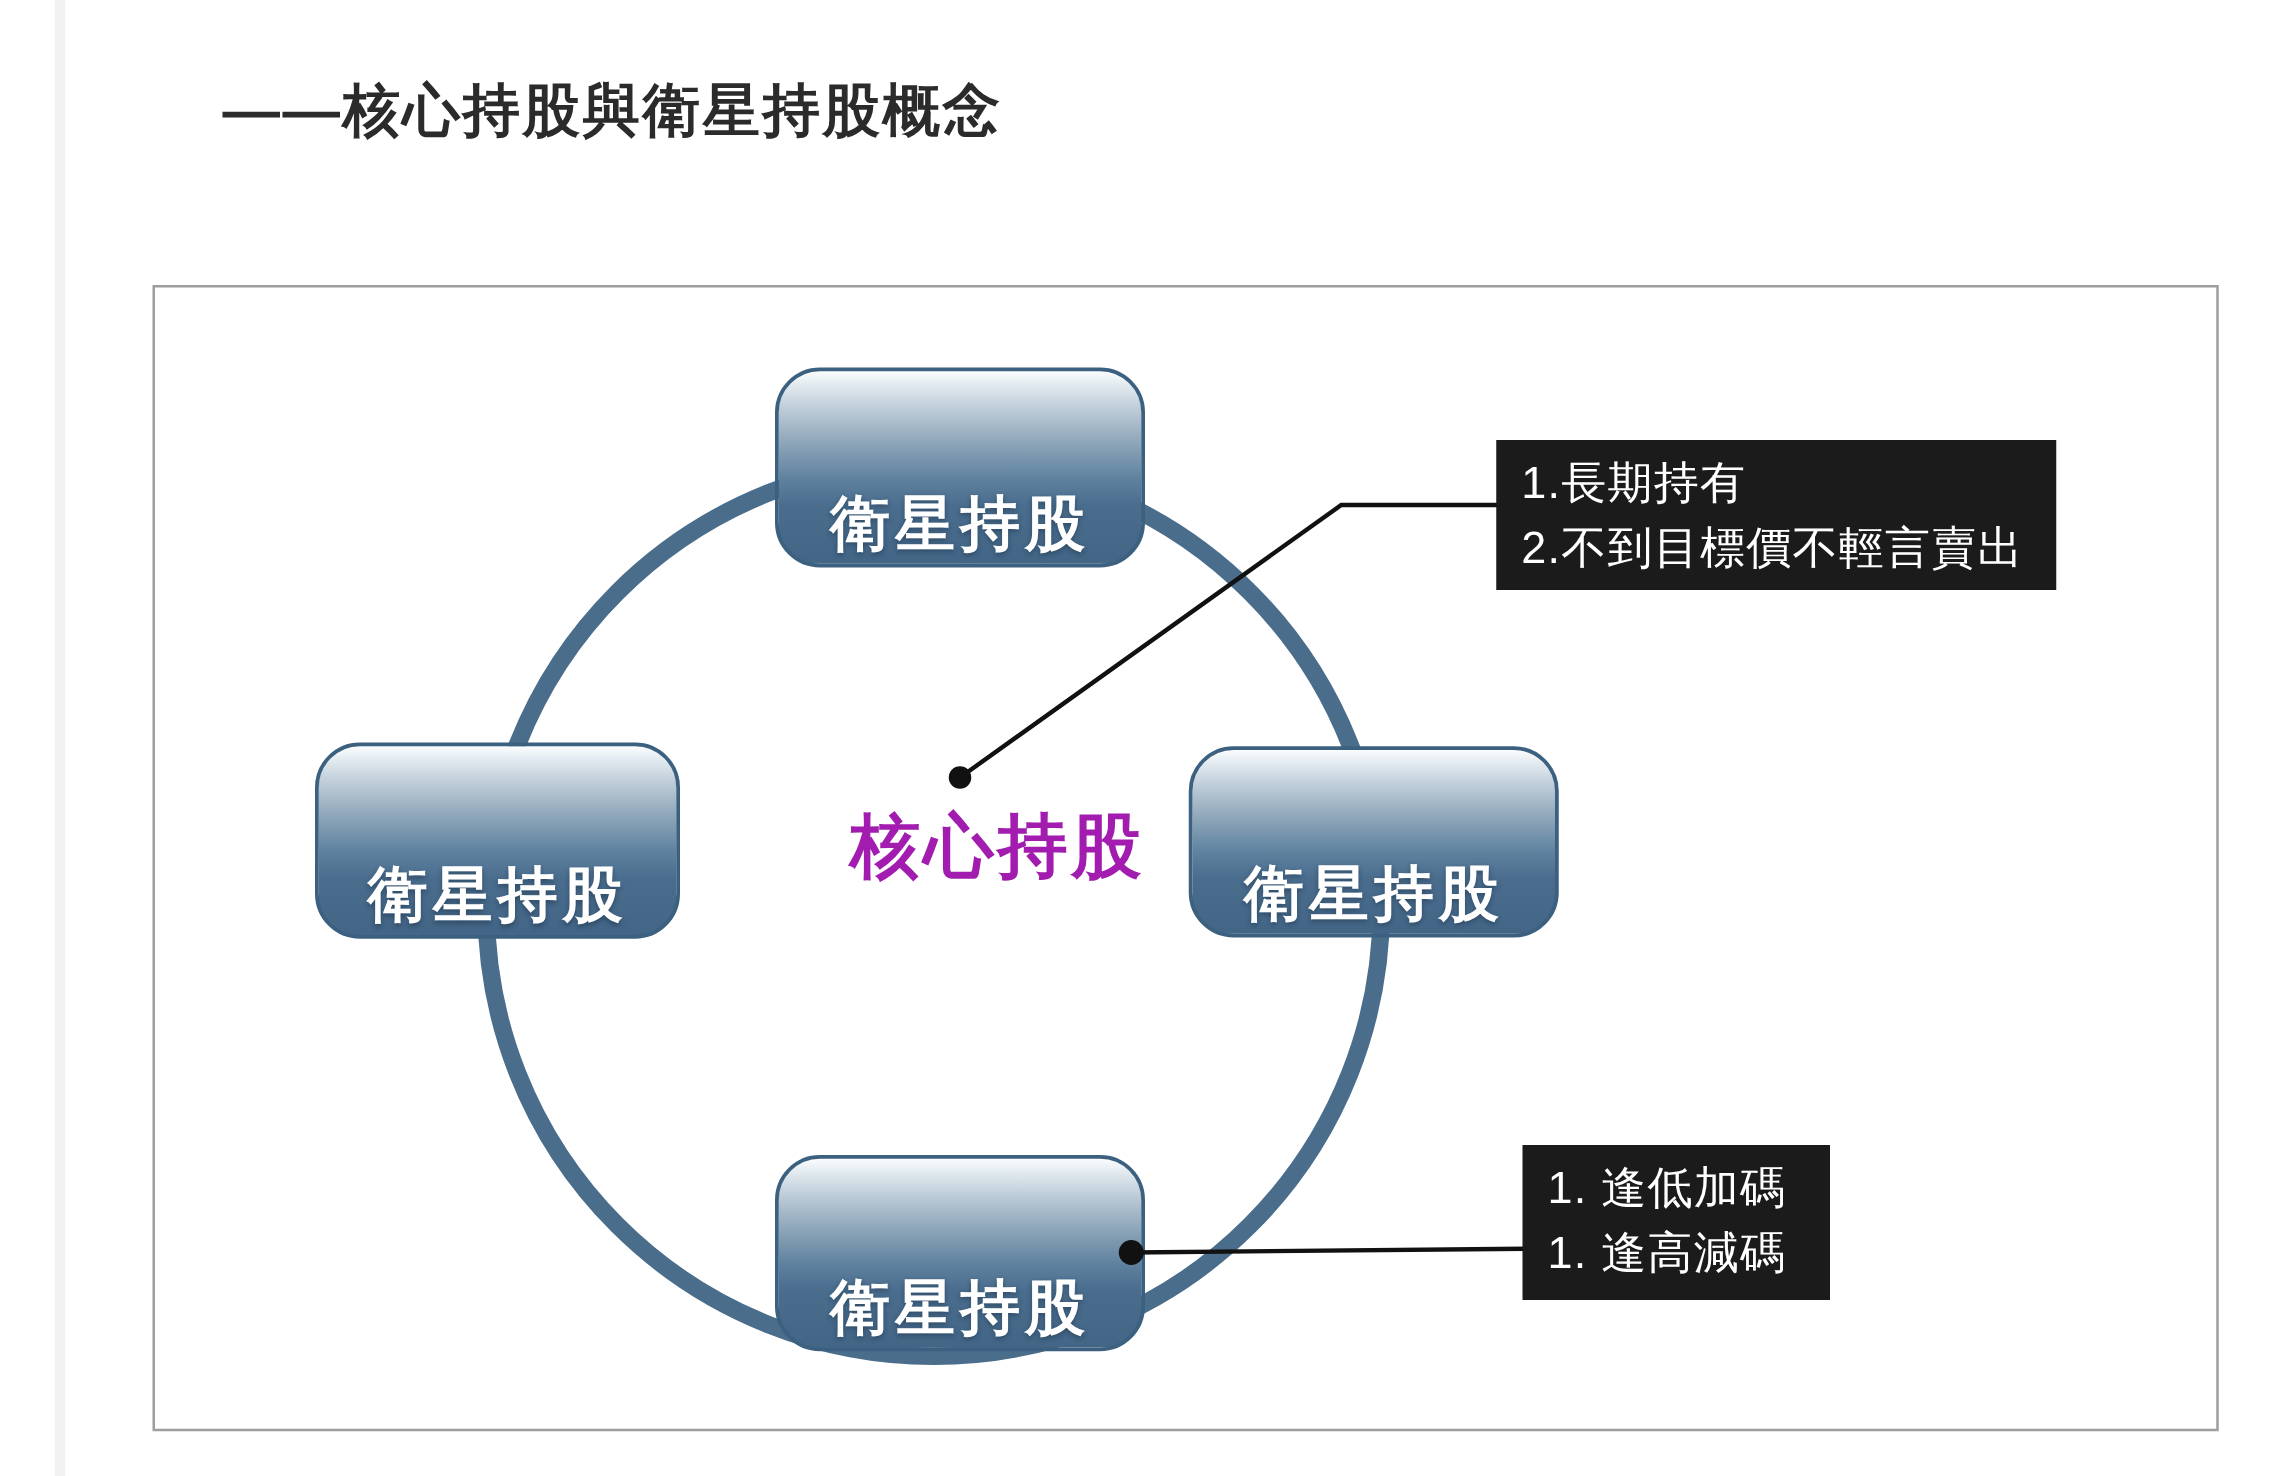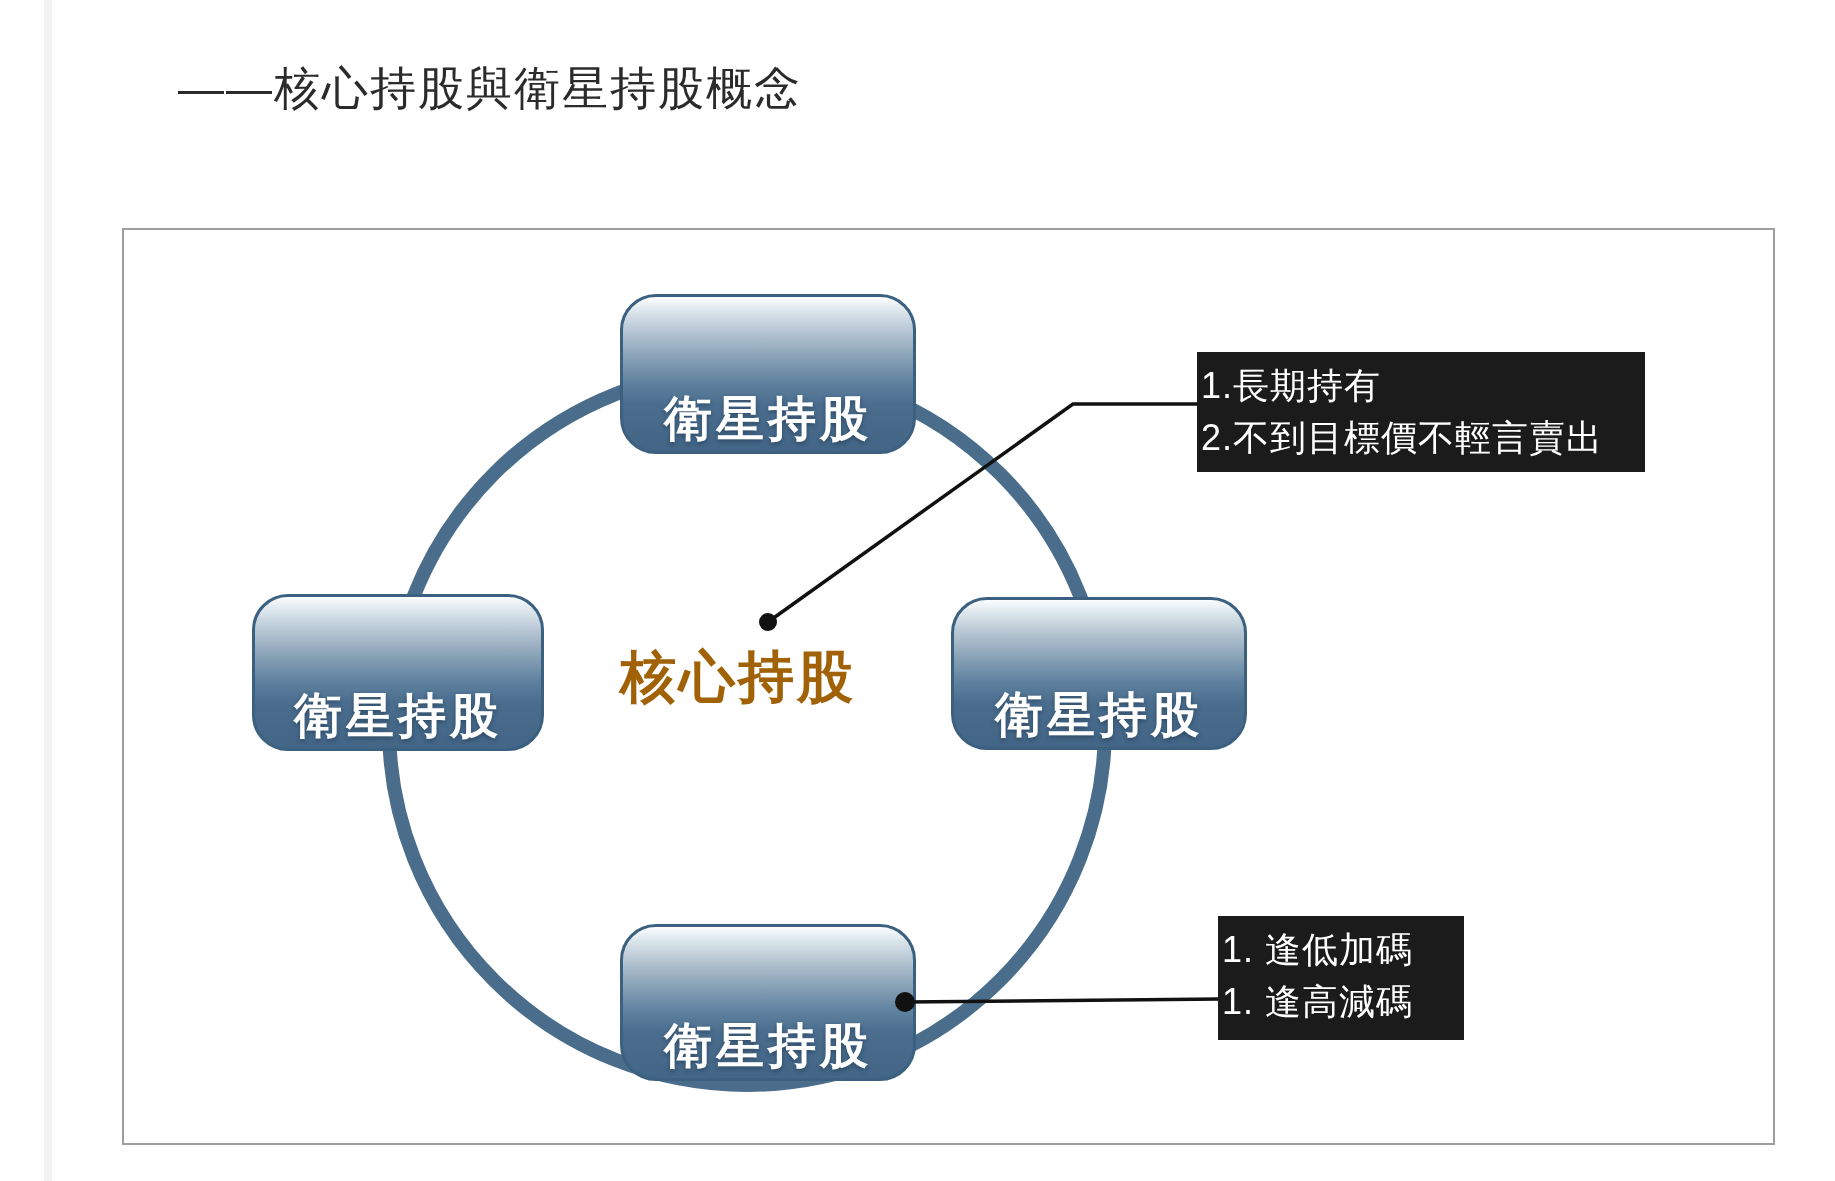--- a/index.html
+++ b/index.html
@@ -14,21 +14,21 @@
     position:absolute;left:44px;top:0;width:8px;height:100%;
     background:#f2f2f2;
   }
   .title-block{position:absolute;left:178px;top:48px;}
   .main-title{
     font-size:56px;font-weight:bold;color:var(--title-text,#111);
     letter-spacing:1px;line-height:1.12;white-space:nowrap;
   }
   .sub-title{
     margin-top:10px;
-    font-size:46px;font-weight:400;color:#2b2b2b;
+    font-size:46px;font-weight:700;color:#2b2b2b;
     letter-spacing:2px;white-space:nowrap;
   }
   .panel{
     position:absolute;left:122px;top:228px;width:1653px;height:917px;
     border:2px solid var(--panel-border,#9e9e9e);
     background:#ffffff;box-sizing:border-box;
   }
   svg.layer{position:absolute;left:0;top:0;width:1835px;height:1181px;}
   .sat-box{
     position:absolute;display:flex;align-items:flex-end;justify-content:center;
@@ -45,29 +45,29 @@
       var(--box-gradient-bottom,#436586) 100%);
     color:#ffffff;font-weight:bold;font-size:48px;letter-spacing:4px;
     text-shadow:0 2px 4px rgba(15,35,55,0.45);
   }
   .sat-top{left:620px;top:294px;width:296px;height:160px;}
   .sat-left{left:252px;top:594px;width:292px;height:157px;}
   .sat-right{left:951px;top:597px;width:296px;height:153px;}
   .sat-bottom{left:620px;top:924px;width:296px;height:157px;}
   .center-label{
     position:absolute;left:620px;top:640px;width:296px;
-    text-align:left;font-size:56px;font-weight:bold;color:#a16207;
+    text-align:right;font-size:56px;font-weight:bold;color:#a21caf;
     letter-spacing:3px;white-space:nowrap;
   }
   .callout{
     position:absolute;box-sizing:border-box;
     background:var(--callout-bg,#1b1b1b);
     color:var(--callout-text,#ffffff);
     font-size:36px;line-height:52px;letter-spacing:1px;
-    padding:8px 4px;white-space:nowrap;
+    padding:8px 20px;white-space:nowrap;
   }
   .callout-core{left:1197px;top:352px;width:448px;height:120px;}
   .callout-satellite{left:1218px;top:916px;width:246px;height:124px;}
 </style>
 </head>
 <body>
 
 <div class="page">
 
   <div class="edge-band"></div>

